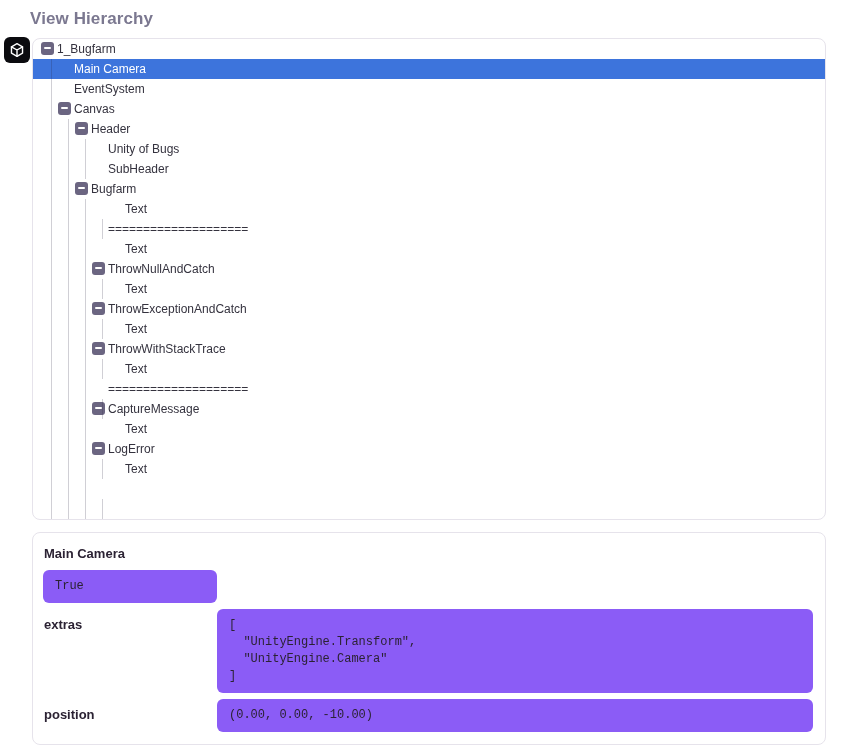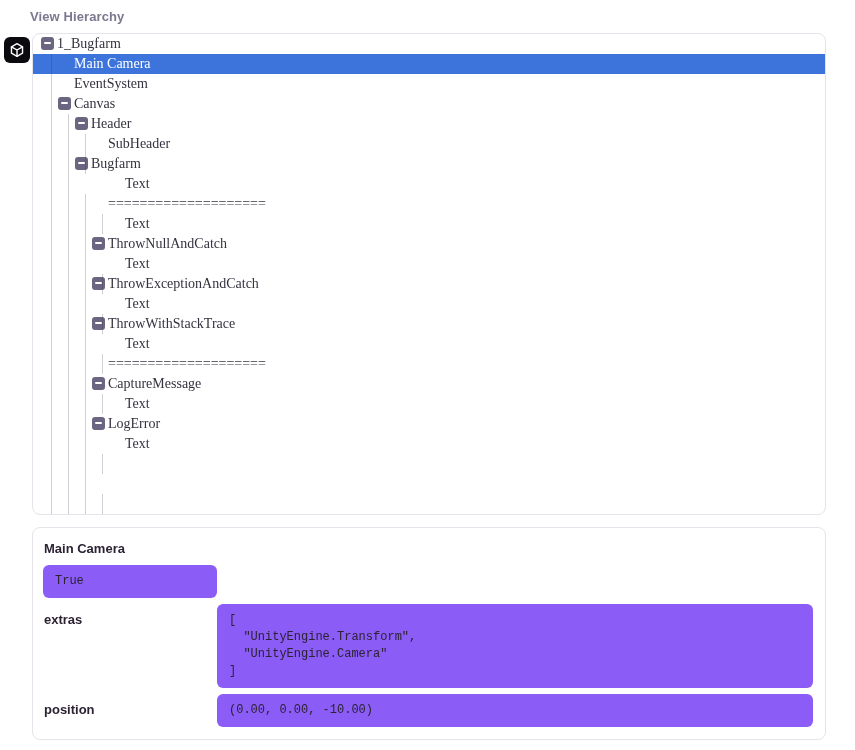--- a/index.html
+++ b/index.html
@@ -5,21 +5,21 @@
   * { margin: 0; padding: 0; box-sizing: border-box; }
   html, body { background: #ffffff; width: 855px; }
   body {
     font-family: "Liberation Sans", "DejaVu Sans", sans-serif;
     position: relative;
     padding-top: 9px;
   }
   .section-title {
     margin-left: 30px;
     margin-bottom: 9px;
-    font-size: 13px;
+    font-size: 17px;
     font-weight: 700;
     color: #7b7890;
     letter-spacing: 0.1px;
   }
   .app-badge {
     position: absolute;
     left: 4px;
     top: 37px;
     width: 26px;
     height: 26px;
@@ -42,25 +42,24 @@
     position: relative;
   }
   .tree {
     position: relative;
     height: 480px;
     width: 100%;
   }
   .tree-row {
     height: 20px;
     line-height: 20px;
-    font-size: 14px;
+    font-size: 12px;
     color: #34323e;
     white-space: nowrap;
     cursor: default;
-    font-family: Liberation Serif, serif;
   }
   .tree-row.selected {
     background: #3d74dc;
     color: #ffffff;
   }
   .collapse-icon {
     display: inline-block;
     width: 13px;
     height: 13px;
     background: #6b6581;
@@ -130,20 +129,21 @@
   </svg>
 </div>
 
 <div class="panel tree-panel">
   <div class="tree">
       <div class="tree-row" style="padding-left: 8px;"><span class="collapse-icon"></span><span>1_Bugfarm</span></div>
       <div class="tree-row selected" style="padding-left: 41px;"><span>Main Camera</span></div>
       <div class="tree-row" style="padding-left: 41px;"><span>EventSystem</span></div>
       <div class="tree-row" style="padding-left: 25px;"><span class="collapse-icon"></span><span>Canvas</span></div>
       <div class="tree-row" style="padding-left: 42px;"><span class="collapse-icon"></span><span>Header</span></div>
+      <div class="tree-row" style="padding-left: 75px;"><span>Unity of Bugs</span></div>
       <div class="tree-row" style="padding-left: 75px;"><span>SubHeader</span></div>
       <div class="tree-row" style="padding-left: 42px;"><span class="collapse-icon"></span><span>Bugfarm</span></div>
       <div class="tree-row" style="padding-left: 92px;"><span>Text</span></div>
       <div class="tree-row" style="padding-left: 75px;"><span>====================</span></div>
       <div class="tree-row" style="padding-left: 92px;"><span>Text</span></div>
       <div class="tree-row" style="padding-left: 59px;"><span class="collapse-icon"></span><span>ThrowNullAndCatch</span></div>
       <div class="tree-row" style="padding-left: 92px;"><span>Text</span></div>
       <div class="tree-row" style="padding-left: 59px;"><span class="collapse-icon"></span><span>ThrowExceptionAndCatch</span></div>
       <div class="tree-row" style="padding-left: 92px;"><span>Text</span></div>
       <div class="tree-row" style="padding-left: 59px;"><span class="collapse-icon"></span><span>ThrowWithStackTrace</span></div>

